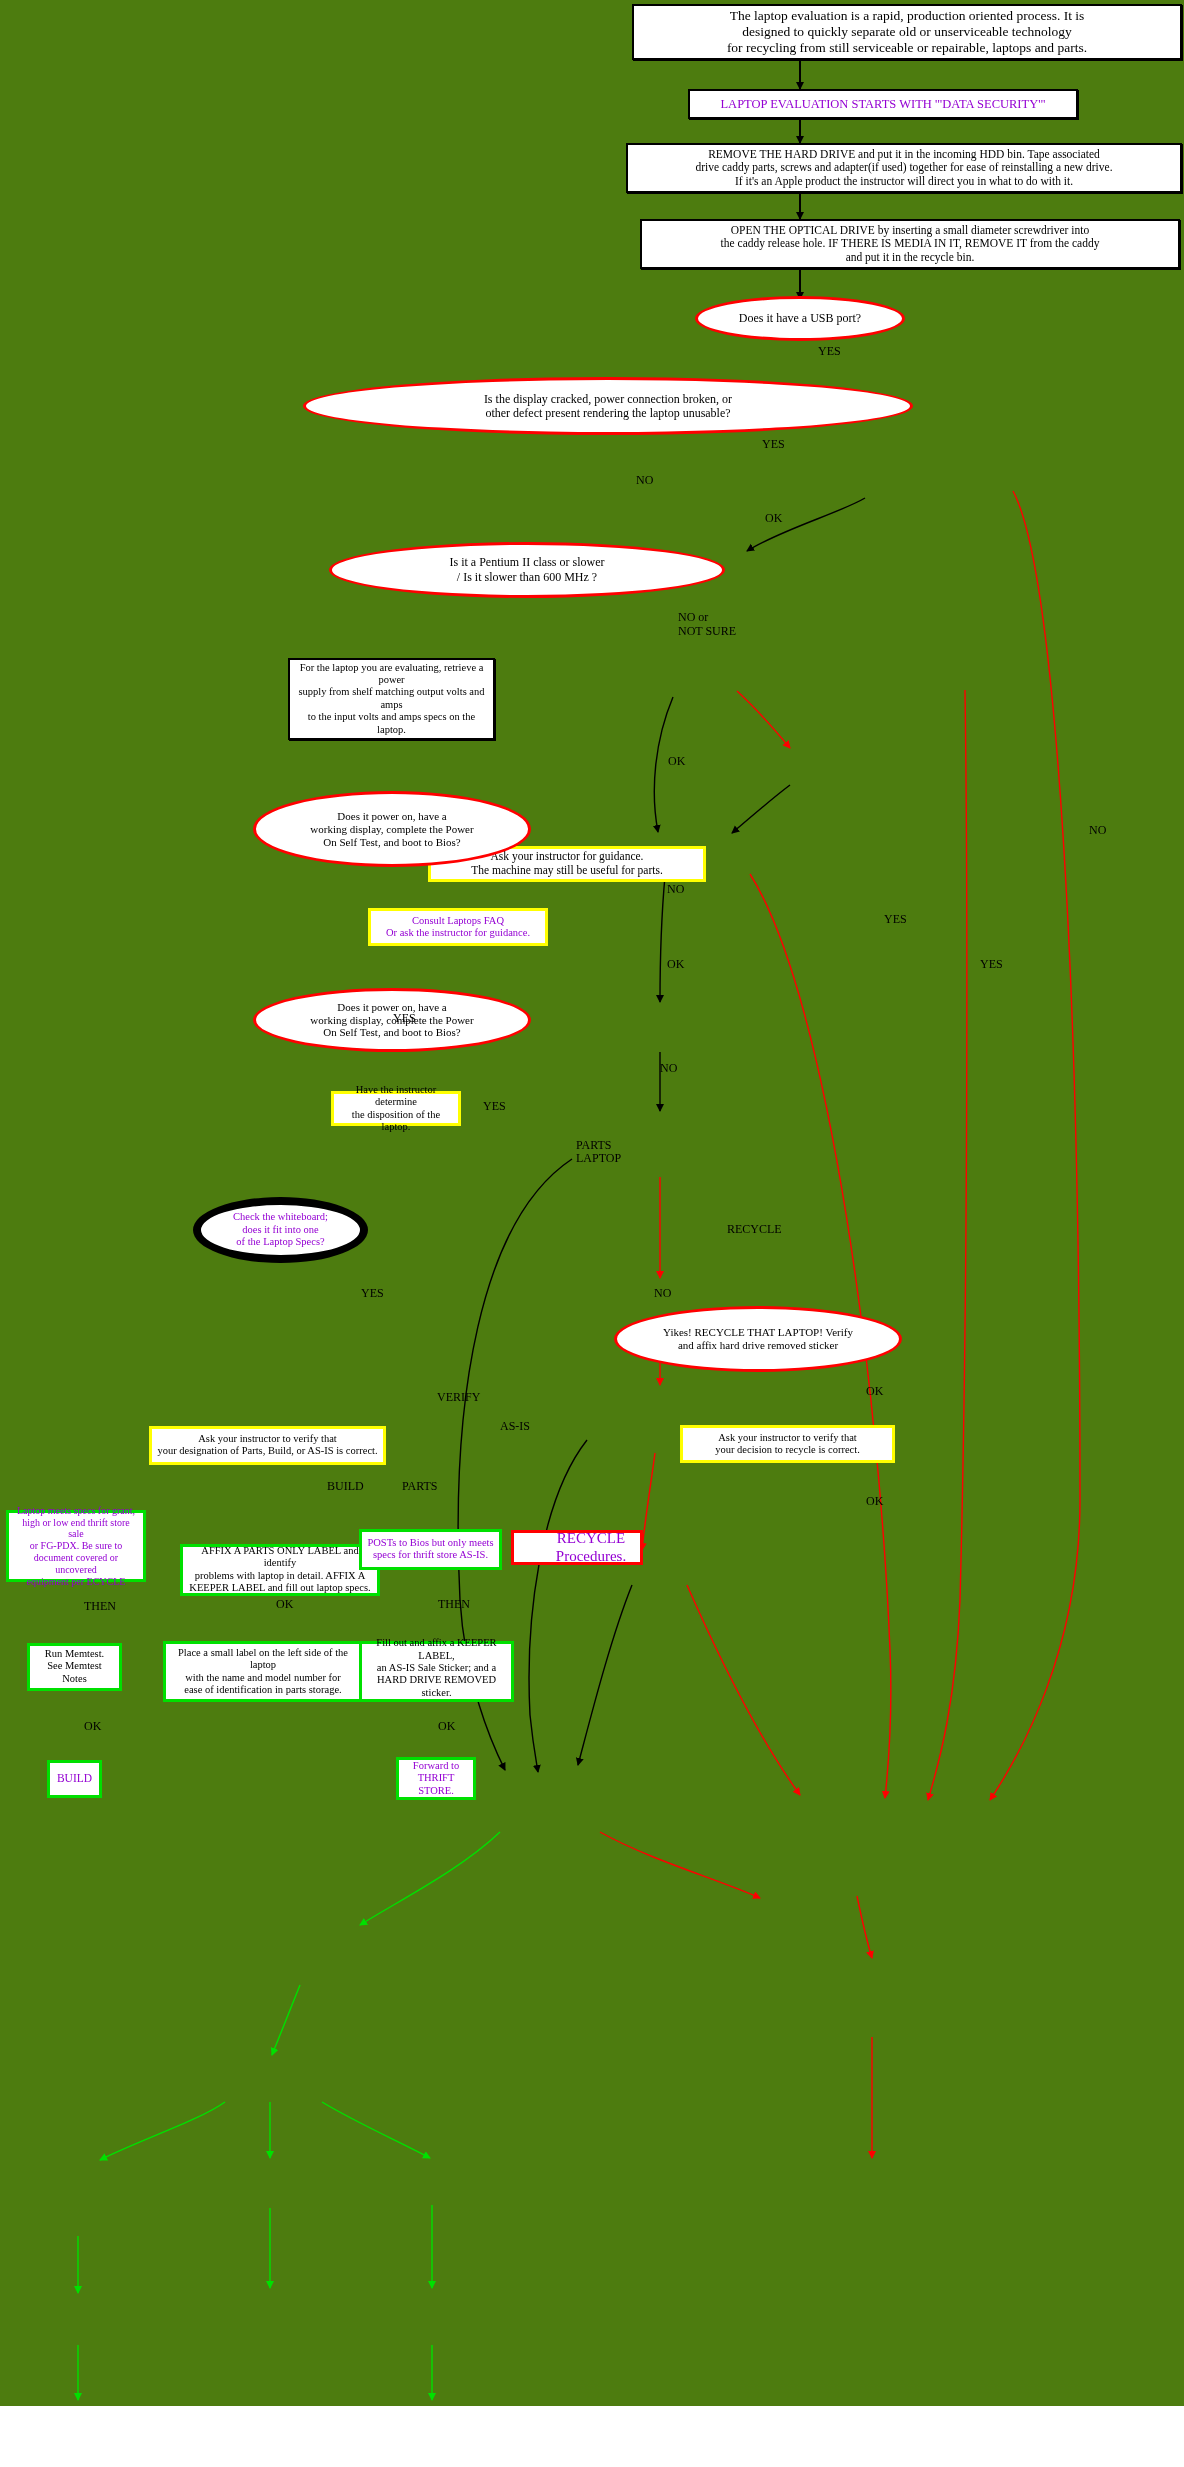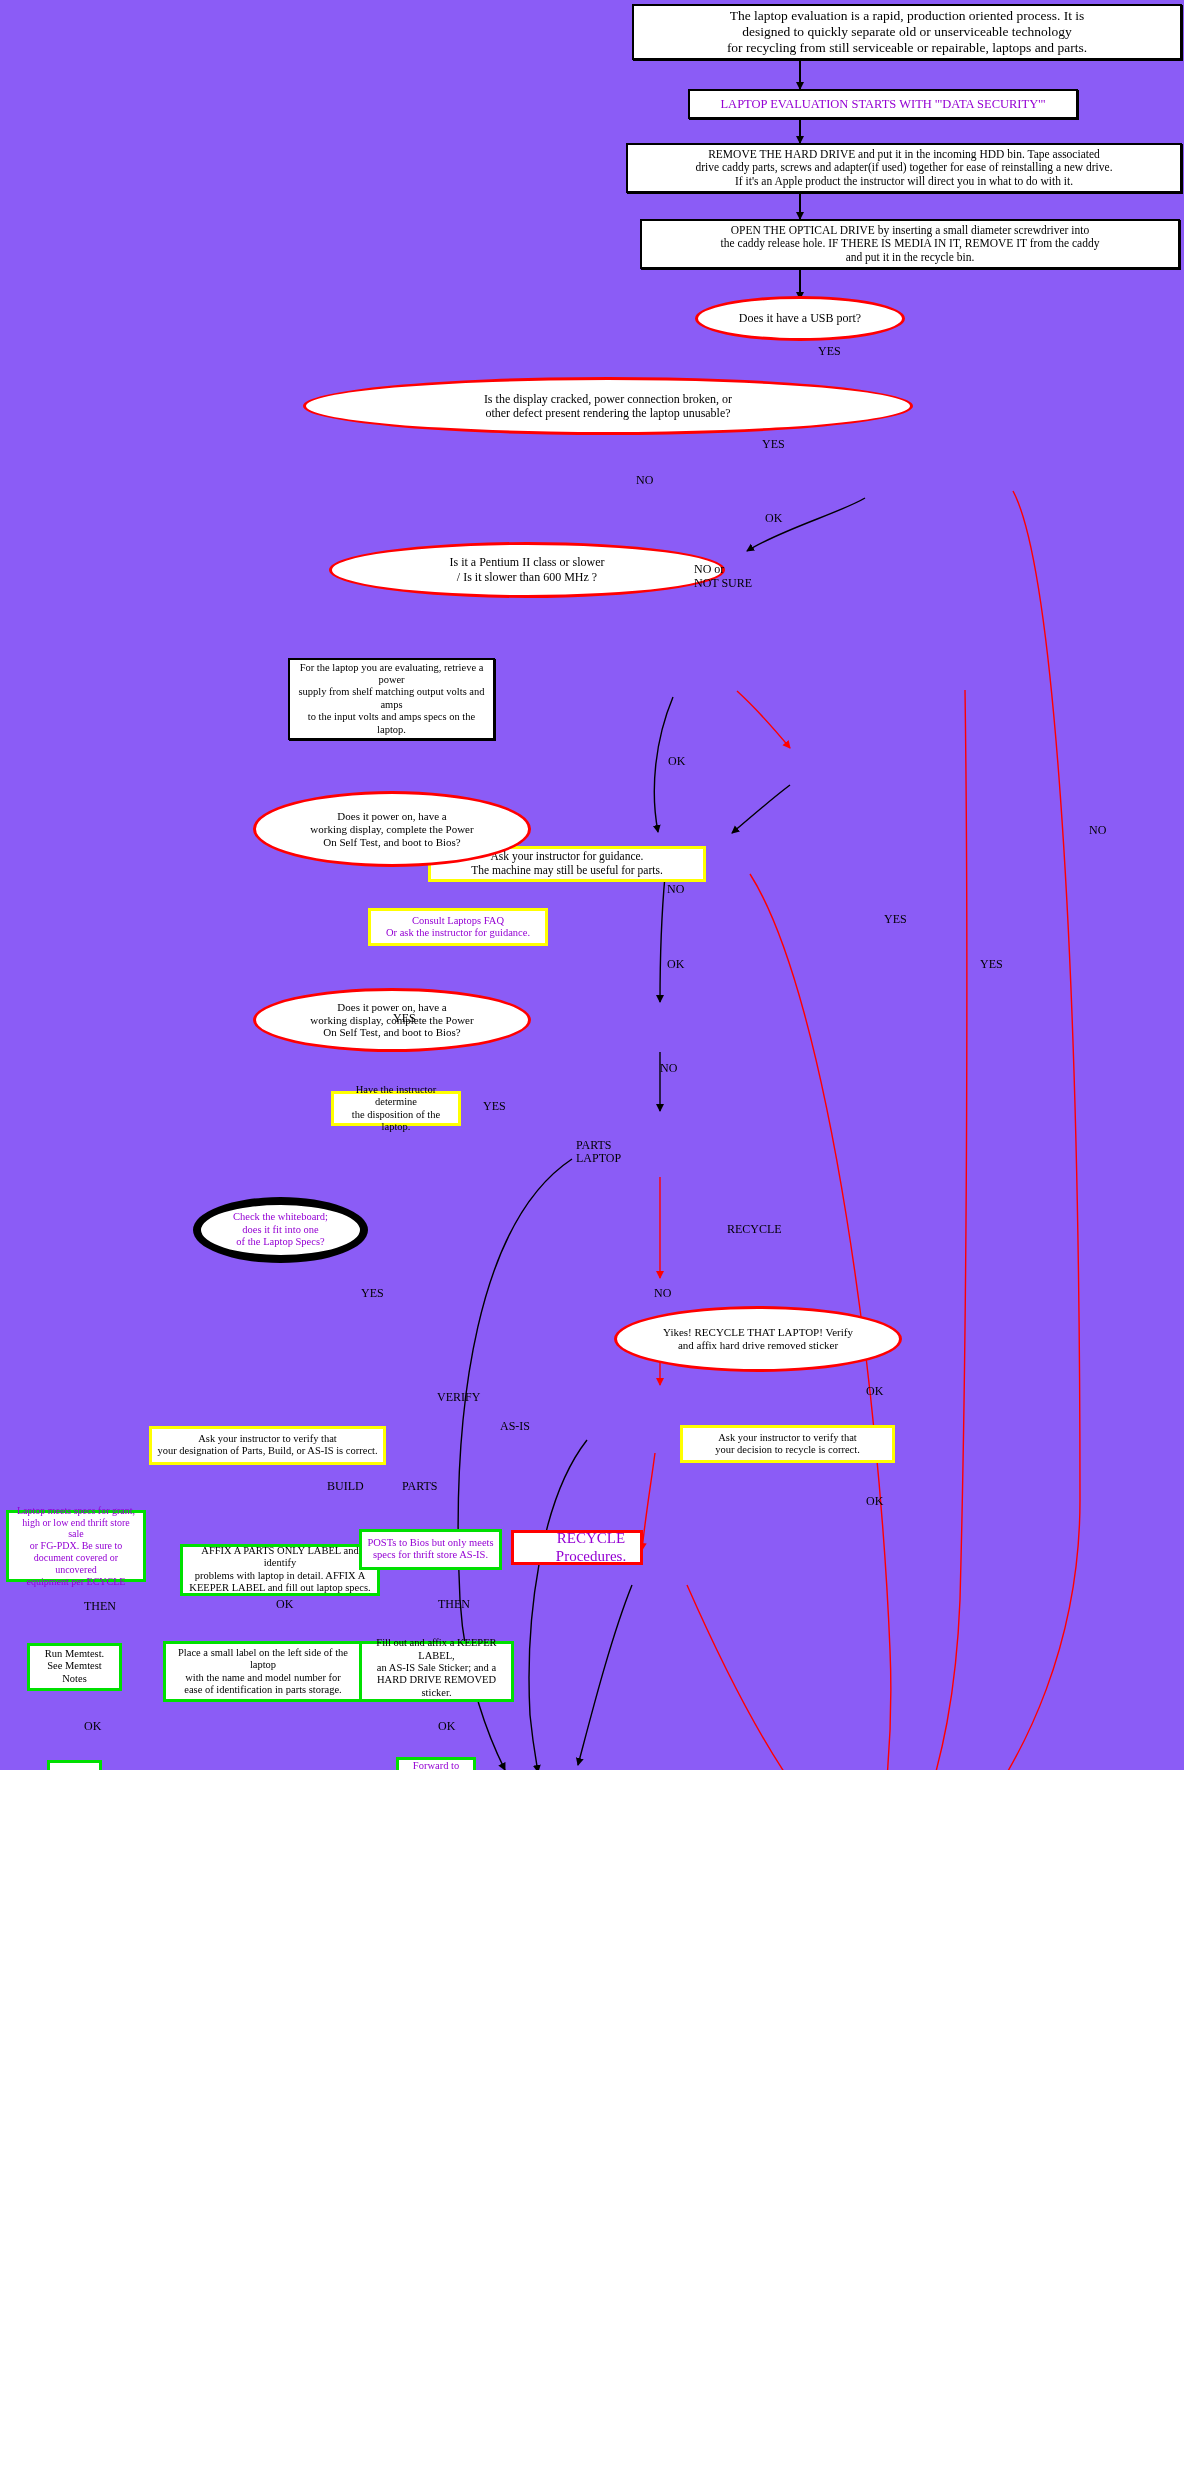--- a/index.html
+++ b/index.html
@@ -6,22 +6,22 @@
     margin: 0;
     padding: 0;
     background: #ffffff;
   }
   body {
     font-family: "Liberation Serif", serif;
   }
   #canvas {
     position: relative;
     width: 1184px;
-    height: 1770px;
-    background: #8b5cf6;
+    height: 2406px;
+    background: #4d7c0f;
     overflow: hidden;
   }
   #edges {
     position: absolute;
     left: 0; top: 0;
     width: 1184px;
     height: 2467px;
     pointer-events: none;
   }
   .node {
@@ -282,21 +282,21 @@
   <div class="node box-green-purple" style="left: 396px; top: 1757.3px; width: 80px; height: 42.7px; font-size: 10.5px;">
     <span class="txt">Forward to<br>THRIFT STORE.</span>
   </div>
 
   <div class="edge-label" style="left: 818px; top: 345px;">YES</div>
   <div class="edge-label" style="left: 1089px; top: 824.3px;">NO</div>
   <div class="edge-label" style="left: 762px; top: 437.9px;">YES</div>
   <div class="edge-label" style="left: 636px; top: 474px;">NO</div>
   <div class="edge-label" style="left: 765px; top: 512.3px;">OK</div>
   <div class="edge-label" style="left: 980px; top: 958.4px;">YES</div>
-  <div class="edge-label" style="left: 678px; top: 563px; margin-left: 16px;">NO or<br>NOT SURE</div>
+  <div class="edge-label" style="left: 678px; top: 611px;">NO or<br>NOT SURE</div>
   <div class="edge-label" style="left: 884px; top: 913.1px;">YES</div>
   <div class="edge-label" style="left: 668px; top: 755.2px;">OK</div>
   <div class="edge-label" style="left: 667px; top: 883.1px;">NO</div>
   <div class="edge-label" style="left: 393px; top: 1012px;">YES</div>
   <div class="edge-label" style="left: 667px; top: 958.4px;">OK</div>
   <div class="edge-label" style="left: 660px; top: 1062px;">NO</div>
   <div class="edge-label" style="left: 483px; top: 1100px;">YES</div>
   <div class="edge-label" style="left: 576px; top: 1138.5px;">PARTS<br>LAPTOP</div>
   <div class="edge-label" style="left: 727px; top: 1223.3px;">RECYCLE</div>
   <div class="edge-label" style="left: 361px; top: 1287.3px;">YES</div>

